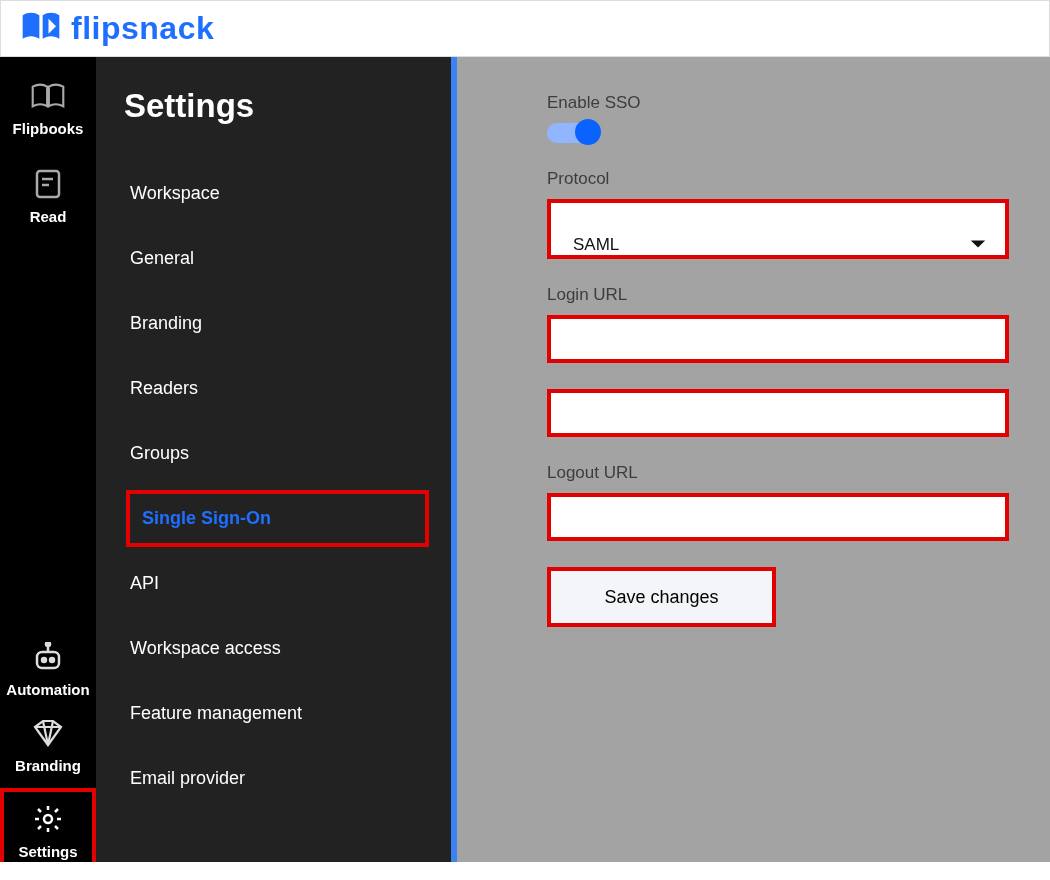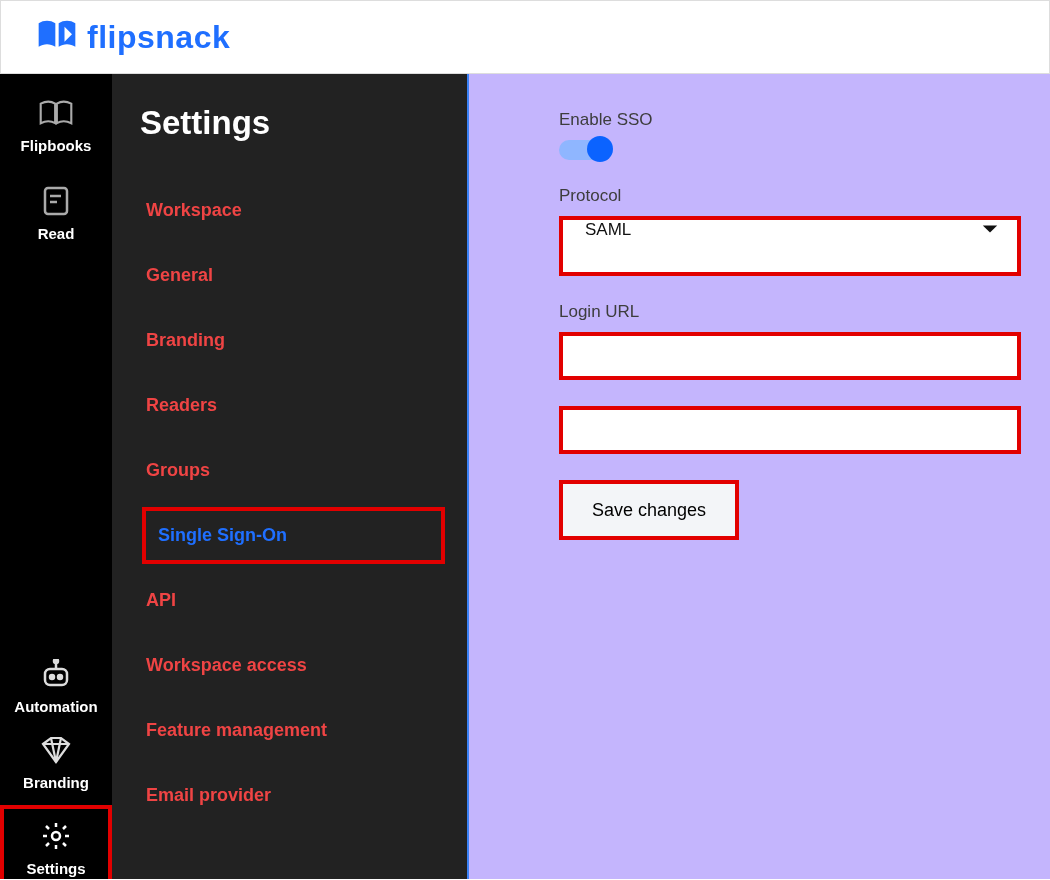--- a/index.html
+++ b/index.html
@@ -7,25 +7,25 @@
   body {
     font-family: -apple-system, BlinkMacSystemFont, "Segoe UI", Arial, sans-serif;
     background: #fff;
     color: #111;
     width: 1050px;
     height: 880px;
     overflow: hidden;
   }
 
   .header {
-    height: 74px;
+    height: 57px;
     border: 1px solid #ddd;
     display: flex;
     align-items: center;
-    padding: 0 36px;
+    padding: 0 20px;
     background: #fff;
   }
   .brand {
     display: flex;
     align-items: center;
     gap: 10px;
     color: #1f6fff;
   }
   .brand-text {
     font-size: 32px;
@@ -35,21 +35,21 @@
   }
 
   .layout {
     display: flex;
     height: calc(880px - 75px);
   }
 
   .rail {
     background: #000;
     color: #fff;
-    width: 112px;
+    width: 96px;
     padding-top: 18px;
     display: flex;
     flex-direction: column;
     align-items: stretch;
   }
   .rail-top { display: flex; flex-direction: column; gap: 22px; }
   .rail-bottom { display: flex; flex-direction: column; gap: 10px; margin-top: auto; }
   .rail-item {
     display: flex;
     flex-direction: column;
@@ -79,37 +79,36 @@
     font-size: 33px;
     font-weight: 700;
     margin-bottom: 40px;
     padding-left: 10px;
   }
   .menu { list-style: none; display: flex; flex-direction: column; gap: 8px; }
   .menu-item {
     font-size: 18px;
     padding: 14px 12px;
     cursor: pointer;
-    color: #ef4444;
+    color: #ffffff;
     border: 4px solid transparent;
-    font-weight: bold;
   }
   .menu-item.active {
     color: #1f6fff;
     border: 4px solid #e20000;
     font-weight: 600;
     margin-left: 12px;
   }
 
   .content {
     flex: 1;
-    background: #c4b5fd;
+    background: #a3a3a3;
     padding: 36px 14px 20px 90px;
     overflow: auto;
-    border-left: 2px solid #3b82f6;
+    border-left: 6px solid #3b82f6;
     position: relative;
   }
 
   .field-group { margin-bottom: 26px; }
   .label {
     font-size: 17px;
     color: #3d3d3d;
     margin-bottom: 10px;
     display: block;
   }
@@ -117,33 +116,33 @@
     width: 462px;
     height: 48px;
     border: 4px solid #e20000;
     background: #fff;
     font-size: 17px;
     padding: 0 18px;
     outline: none;
   }
   .select {
     display: flex;
-    align-items: flex-start;
+    align-items: flex-end;
     justify-content: space-between;
     cursor: pointer;
     height: 60px;
     padding-left: 22px;
   }
   .select-caret svg { width: 18px; height: 12px; }
   .save-row { margin-top: 20px; }
   .save-btn {
     display: inline-flex;
     align-items: center;
     justify-content: center;
-    width: 180px;
+    width: 229px;
     height: 60px;
     background: #f3f5f8;
     border: 4px solid #e20000;
     font-size: 18px;
     cursor: pointer;
   }
 
   
   .toggle {
     position: relative;
@@ -277,20 +276,24 @@
 
     <div class="field-group">
       <span class="label">Login URL</span>
       <input class="input" type="text" value="" style="">
     </div>
 
     <div class="field-group">
       <input class="input" type="text" value="" style="">
     </div>
 
+    <div class="field-group">
+      <span class="label">Logout URL</span>
+      <input class="input" type="text" value="" style="">
+    </div>
 
 
     <div class="save-row">
       <button class="save-btn">Save changes</button>
     </div>
 
   </div>
 </div>
 
 </body></html>

